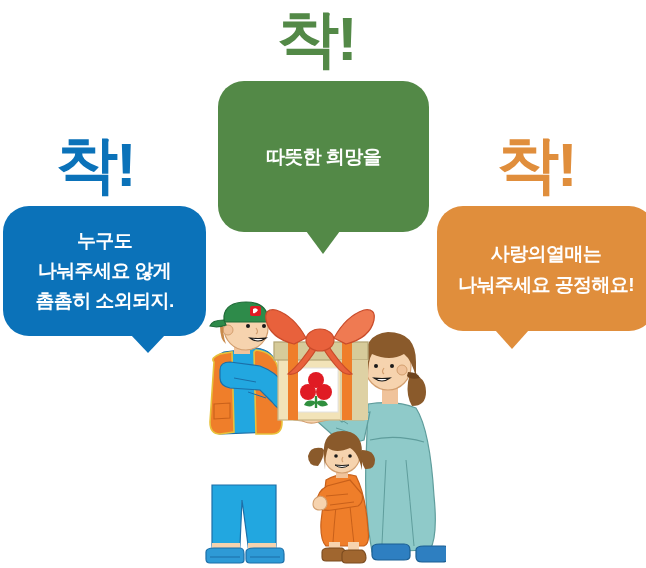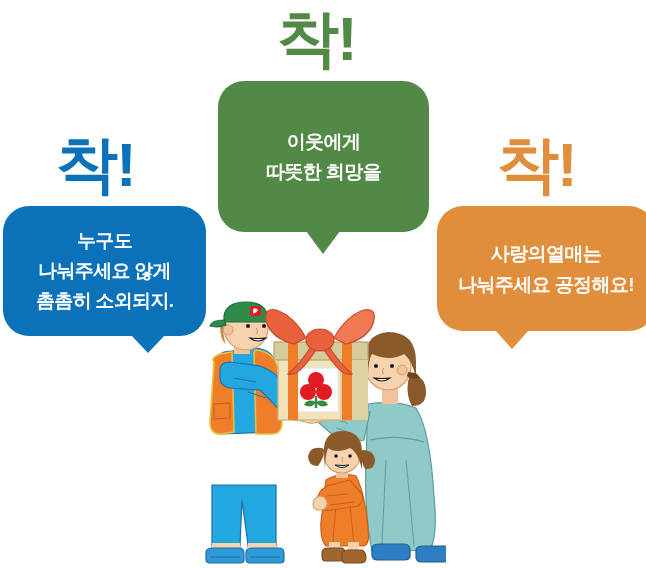--- a/index.html
+++ b/index.html
@@ -62,21 +62,20 @@
   #bubble-blue {
     left: 3px;
     top: 206px;
     width: 203px;
     height: 130px;
     background: #0b72b9;
   }
   #bubble-blue .lines {
     font-size: 19px;
     line-height: 30px;
-    font-family: Liberation Serif, serif;
   }
   #chak-blue {
     left: 56px;
     top: 134px;
     color: #0b72b9;
   }
   #tail-blue {
     left: 131px;
     top: 335px;
     border-top: 18px solid #0b72b9;
@@ -152,21 +151,20 @@
         <div>촘촘히 소외되지.</div>
       </div>
     </div>
     <div class="tail" id="tail-blue"></div>
   </div>
 
   <div class="bubble-group">
     <div class="chak" id="chak-green">착!</div>
     <div class="bubble" id="bubble-green">
       <div class="lines">
-        <div>이웃에게</div>
         <div>따뜻한 희망을</div>
       </div>
     </div>
     <div class="tail" id="tail-green"></div>
   </div>
 
   <div class="bubble-group">
     <div class="chak" id="chak-orange">착!</div>
     <div class="bubble" id="bubble-orange">
       <div class="lines">

